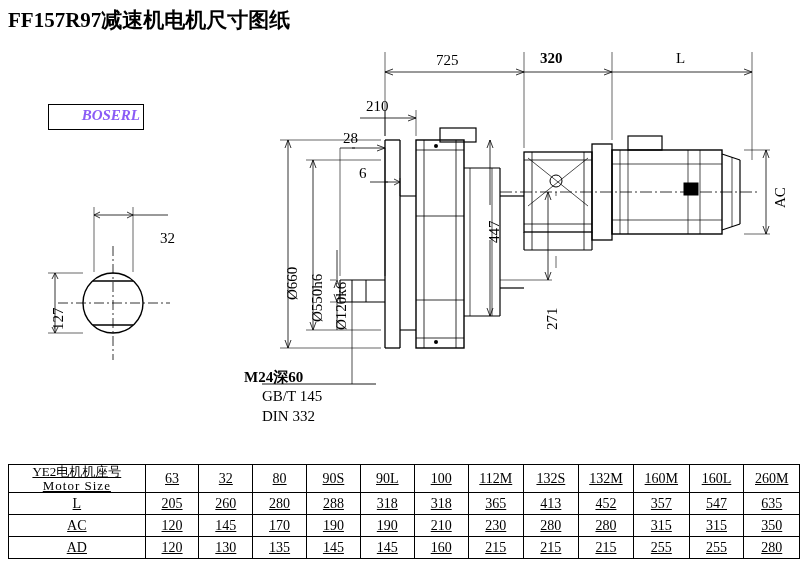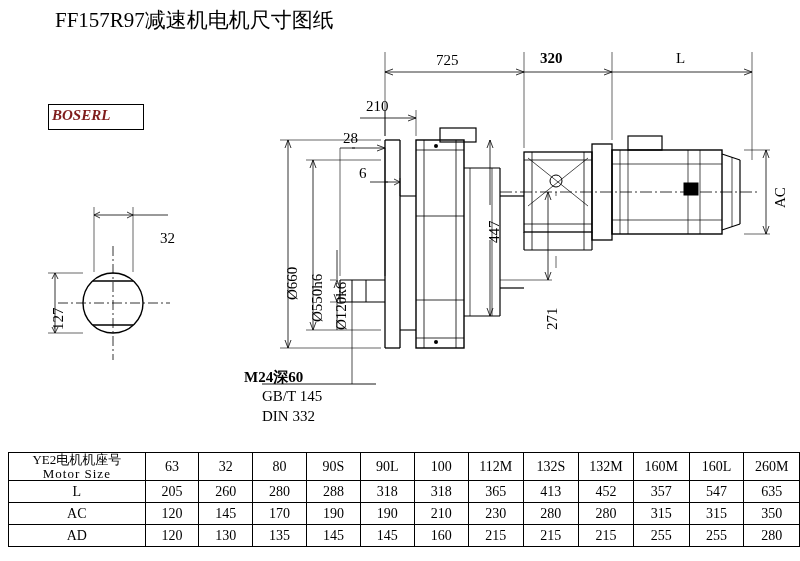--- a/index.html
+++ b/index.html
@@ -19,46 +19,45 @@
     position: absolute;
     left: 0; top: 0;
     width: 800px;
     height: 561px;
   }
   .title {
     position: absolute;
     left: 8px;
     top: 6px;
     font-family: "Liberation Serif", serif;
-    font-weight: normal;
+    font-weight: bold;
     font-size: 21px;
     letter-spacing: 0px;
     white-space: nowrap;
-    margin-left: 47px;
   }
   .logo-box {
     position: absolute;
     left: 48px;
     top: 104px;
     width: 96px;
     height: 26px;
     border: 1.6px solid #000;
     box-sizing: border-box;
   }
   .logo-text {
     position: absolute;
     left: 52px;
     top: 107px;
     width: 88px;
-    text-align: left;
+    text-align: right;
     font-family: "Liberation Serif", serif;
     font-weight: bold;
     font-style: italic;
     font-size: 15px;
-    color: #7f1d1d;
+    color: #8b5cf6;
   }
   svg.draw {
     position: absolute;
     left: 0; top: 0;
     width: 800px;
     height: 561px;
     overflow: visible;
   }
   .dimtext {
     position: absolute;
@@ -66,24 +65,25 @@
     font-size: 15px;
     white-space: nowrap;
   }
   .vert {
     transform-origin: 0 0;
   }
   
   .tbl {
     position: absolute;
     left: 8px;
-    top: 452px;
+    top: 464px;
     border-collapse: collapse;
     font-family: "Liberation Serif", serif;
     font-size: 14px;
+    text-decoration: underline;
   }
   .tbl td {
     border: 1px solid #000;
     text-align: center;
     height: 21px;
     padding: 0 2px;
   }
   .tbl td.hdr-label {
     width: 146px;
     text-align: center;

